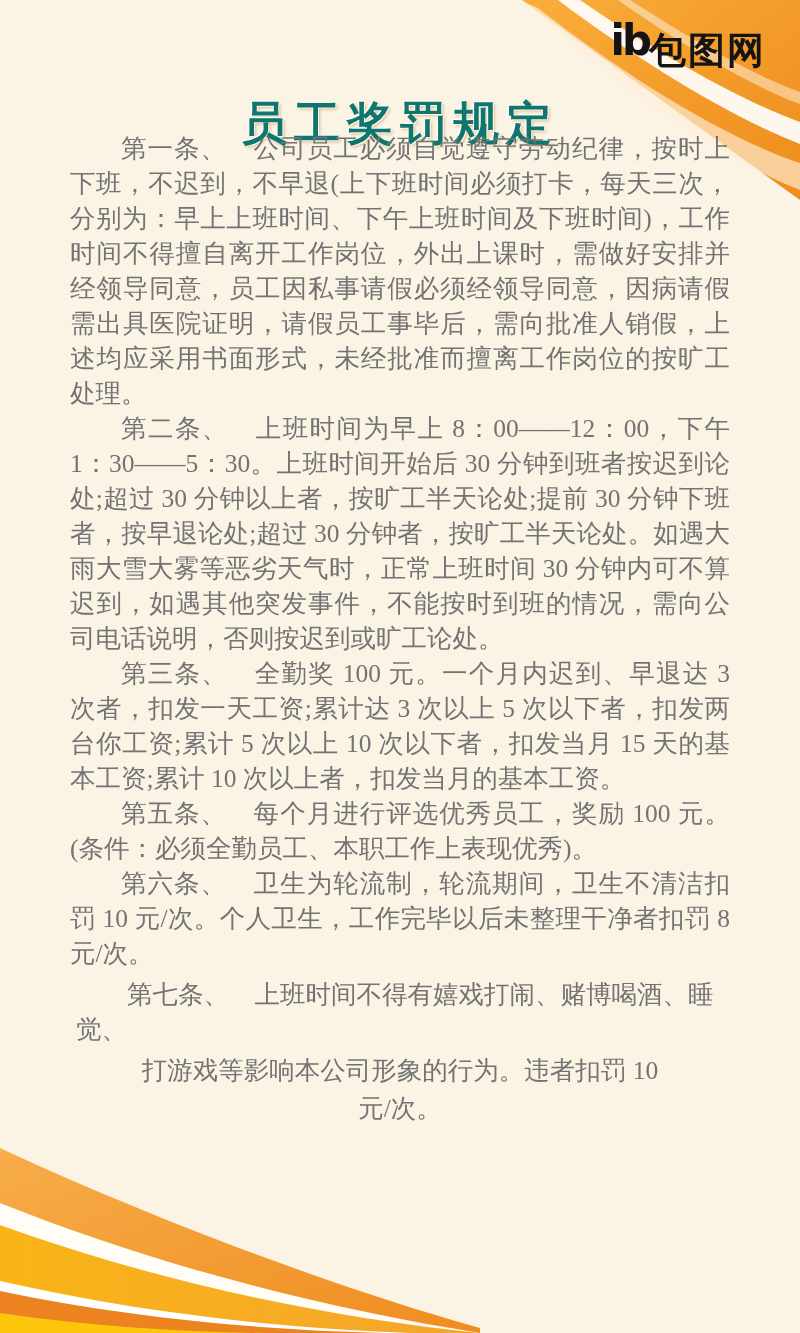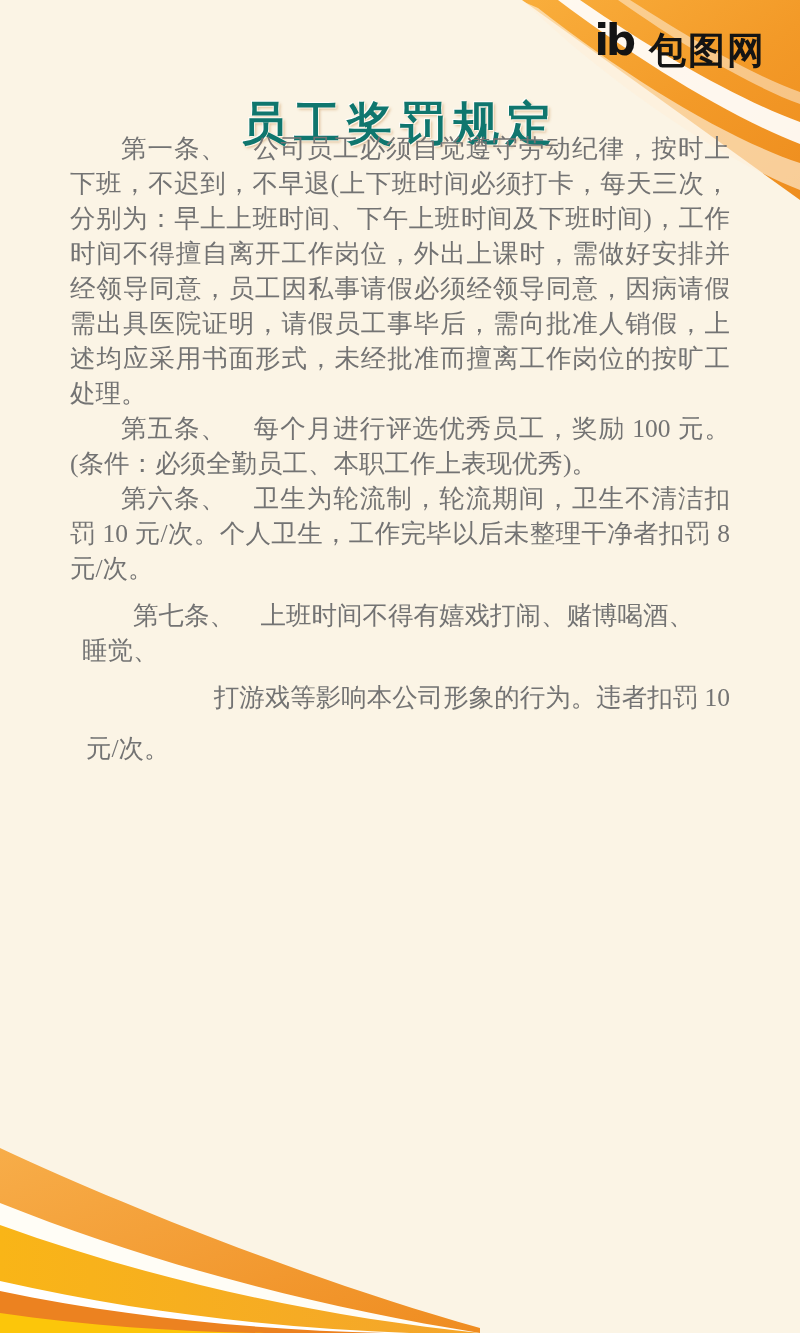--- a/index.html
+++ b/index.html
@@ -12,21 +12,21 @@
   }
 
   
   .deco { position: absolute; pointer-events: none; }
   .deco.top-right { top: 0; right: 0; width: 320px; height: 210px; }
   .deco.bottom-left { bottom: 0; left: 0; width: 480px; height: 200px; }
 
   
   .logo {
     position: absolute; top: 12px; right: 34px;
-    display: flex; align-items: center; gap: 16px;
+    display: flex; align-items: center; gap: 0;
     color: #141414; z-index: 5;
   }
   .logo-mark {
     font-family: "DejaVu Sans", sans-serif;
     font-weight: 900; font-size: 42px; line-height: 1;
     letter-spacing: -3px;
   }
   .logo-text {
     font-family: "DejaVu Sans", sans-serif;
     font-weight: 900; font-size: 37px; line-height: 1;
@@ -53,23 +53,23 @@
     position: absolute; top: 131px; left: 70px; width: 660px;
     font-size: 25.5px; line-height: 35px;
     color: #737373;
     z-index: 2;
   }
   .doc p {
     margin: 0;
     text-align: justify;
     text-indent: 2em;
   }
-  .p7-line1 { margin: 12px; text-indent: 2em; }
-  .p7-line2 { margin: 0; text-align: right; }
-  .p7-line3 { margin: 16px; text-align: left; }
+  .p7-line1 { margin: 6px; text-indent: 2em; }
+  .p7-line2 { margin: 0; text-align: center; }
+  .p7-line3 { margin: 3px; text-align: center; }
 </style>
 </head>
 <body>
 
 <svg class="deco top-right" viewBox="0 0 320 210" aria-hidden="true">
   <defs>
     <linearGradient id="gradTR" x1="0" y1="0" x2="1" y2="1">
       <stop offset="0" stop-color="#f9ae3c"></stop>
       <stop offset="0.55" stop-color="#f39a28"></stop>
       <stop offset="1" stop-color="#ee8d1e"></stop>
@@ -102,20 +102,22 @@
 
 <div class="logo">
   <span class="logo-mark">ib</span>
   <span class="logo-text">包图网</span>
 </div>
 
 <h1 class="title">员工奖罚规定</h1>
 
 <div class="doc">
   <p>第一条、　公司员工必须自觉遵守劳动纪律，按时上下班，不迟到，不早退(上下班时间必须打卡，每天三次，分别为：早上上班时间、下午上班时间及下班时间)，工作时间不得擅自离开工作岗位，外出上课时，需做好安排并经领导同意，员工因私事请假必须经领导同意，因病请假需出具医院证明，请假员工事毕后，需向批准人销假，上述均应采用书面形式，未经批准而擅离工作岗位的按旷工处理。</p>
+  <p>第二条、　上班时间为早上 8：00——12：00，下午 1：30——5：30。上班时间开始后 30 分钟到班者按迟到论处;超过 30 分钟以上者，按旷工半天论处;提前 30 分钟下班者，按早退论处;超过 30 分钟者，按旷工半天论处。如遇大雨大雪大雾等恶劣天气时，正常上班时间 30 分钟内可不算迟到，如遇其他突发事件，不能按时到班的情况，需向公司电话说明，否则按迟到或旷工论处。</p>
+  <p>第三条、　全勤奖 100 元。一个月内迟到、早退达 3 次者，扣发一天工资;累计达 3 次以上 5 次以下者，扣发两台你工资;累计 5 次以上 10 次以下者，扣发当月 15 天的基本工资;累计 10 次以上者，扣发当月的基本工资。</p>
   <p>第五条、　每个月进行评选优秀员工，奖励 100 元。(条件：必须全勤员工、本职工作上表现优秀)。</p>
   <p>第六条、　卫生为轮流制，轮流期间，卫生不清洁扣罚 10 元/次。个人卫生，工作完毕以后未整理干净者扣罚 8 元/次。</p>
   <div>
     <div class="p7-line1">第七条、　上班时间不得有嬉戏打闹、赌博喝酒、睡觉、</div>
     <div class="p7-line2">打游戏等影响本公司形象的行为。违者扣罚 10</div>
     <div class="p7-line3">元/次。</div>
   </div>
 </div>
 
 </body></html>

